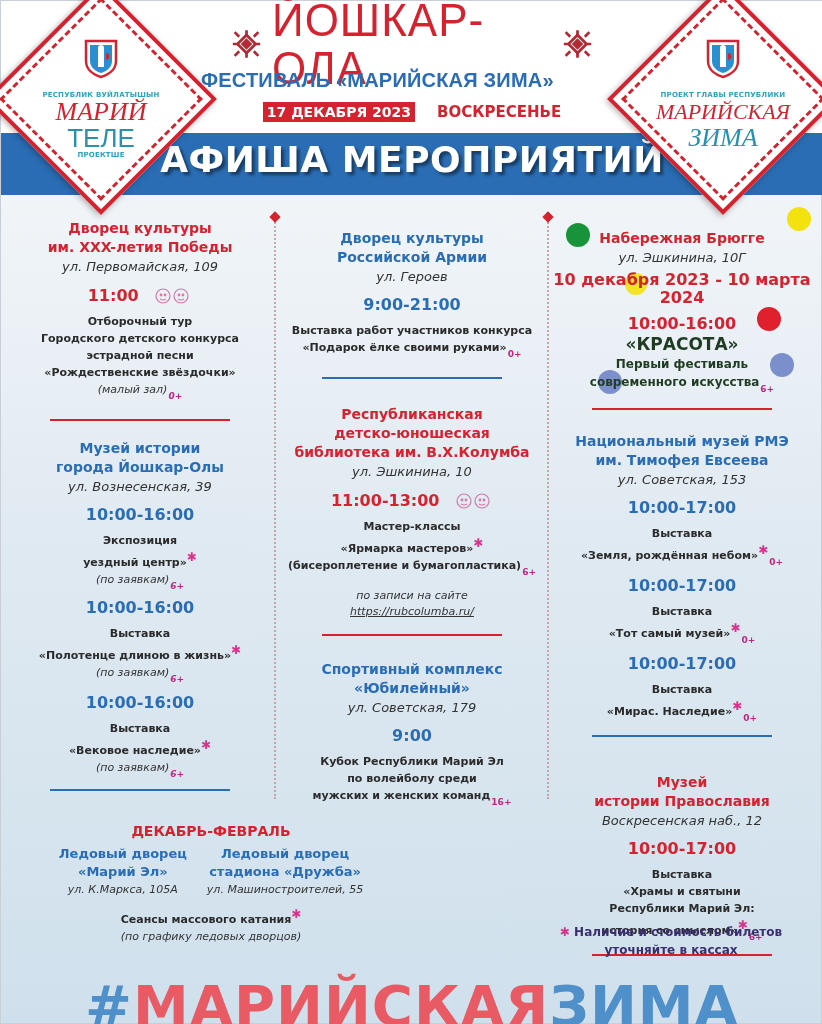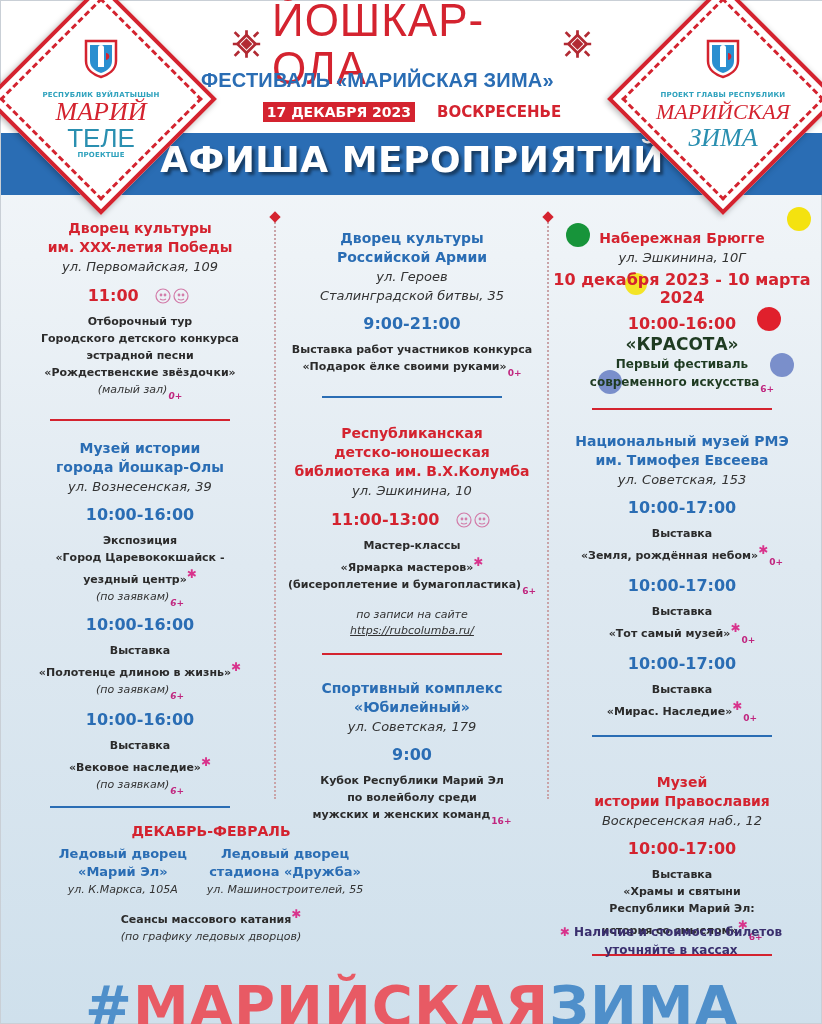--- a/index.html
+++ b/index.html
@@ -193,21 +193,20 @@
     </div>
 
     <div class="block">
       <div class="venue blue">Музей истории</div>
       <div class="venue blue">города Йошкар-Олы</div>
       <div class="addr">ул. Вознесенская, 39</div>
 
       <div class="time blue">10:00-16:00</div>
       <div class="ev">
         <div>Экспозиция</div>
-        <div>«Город Царевококшайск -</div>
         <div><span>уездный центр»</span><span class="star">✱</span></div>
       </div>
       <div class="note"><span>(по заявкам)</span><span class="age">6+</span></div>
 
       <div class="time blue" style="margin-top:4px">10:00-16:00</div>
       <div class="ev">
         <div>Выставка</div>
         <div><span>«Полотенце длиною в жизнь»</span><span class="star">✱</span></div>
       </div>
       <div class="note"><span>(по заявкам)</span><span class="age">6+</span></div>
@@ -220,21 +219,20 @@
       <div class="note"><span>(по заявкам)</span><span class="age">6+</span></div>
       <div class="sep blue" style="margin-top:6px"></div>
     </div>
   </div>
 
   <div class="col col2" style="top:228px">
     <div class="block">
       <div class="venue blue">Дворец культуры</div>
       <div class="venue blue">Российской Армии</div>
       <div class="addr">ул. Героев</div>
-      <div class="addr">Сталинградской битвы, 35</div>
       <div class="time blue">9:00-21:00</div>
       <div class="ev">
         <div>Выставка работ участников конкурса</div>
         <div><span>«Подарок ёлке своими руками»</span><span class="age">0+</span></div>
       </div>
       <div class="sep blue"></div>
     </div>
 
     <div class="block" style="margin-top:26px">
       <div class="venue red">Республиканская</div>

